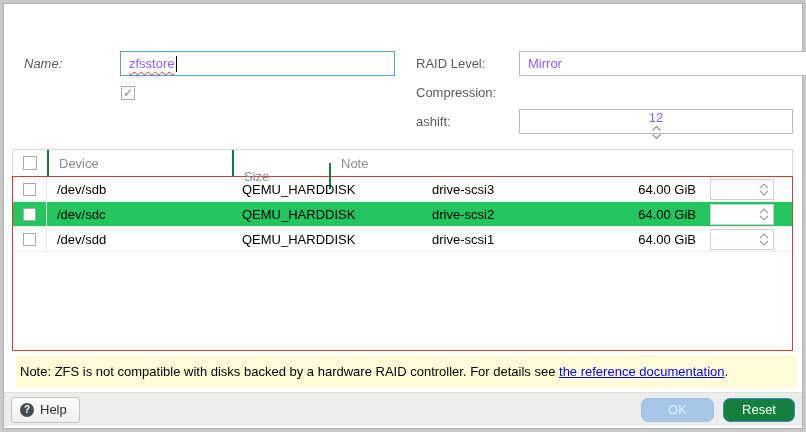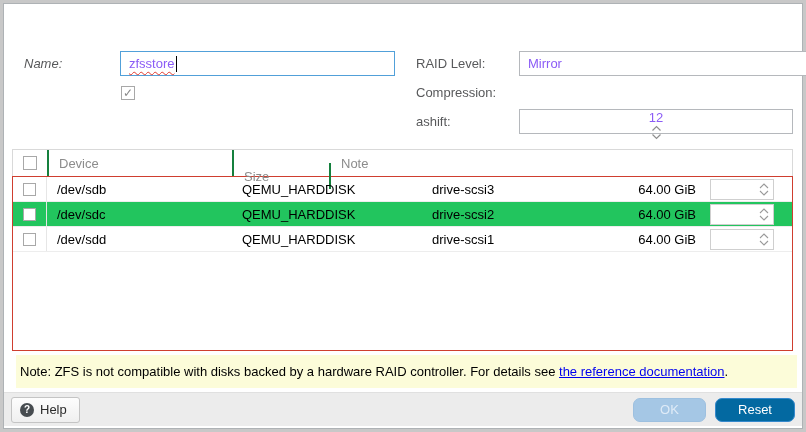--- a/index.html
+++ b/index.html
@@ -73,21 +73,21 @@
             display:flex; align-items:center; padding:0 7px; }
   .help-btn { height:26px; padding:0 12px 0 8px; background:linear-gradient(#fdfdfd,#efefef);
               border:1px solid #c4c4c4; border-radius:3px; display:flex; gap:6px;
               align-items:center; color:#2b2b2b; cursor:pointer; }
   .help-glyph { width:14px; height:14px; border-radius:50%; background:#474c50;
                 color:#fff; font-size:10px; font-weight:bold; display:flex;
                 align-items:center; justify-content:center; }
   .btn { height:24px; width:73px; border-radius:7px; display:flex; align-items:center;
          justify-content:center; font-size:13px; }
   .ok-btn { margin-left:auto; background:#a5c7e5; color:#dfebf7; border:1px solid #9dc0e0; }
-  .reset-btn { margin-left:9px; width:80px; background:#0369a1; color:#fff;
+  .reset-btn { margin-left:9px; width:72px; background:#15803d; color:#fff;
                border:1px solid #3589cc; cursor:pointer; }
 </style>
 </head>
 <body>
 
 <div class="screen">
   <div class="dialog">
 
 
     <div class="f-label" style="left:20px; top:52px;font-style:italic;">Name:</div>

